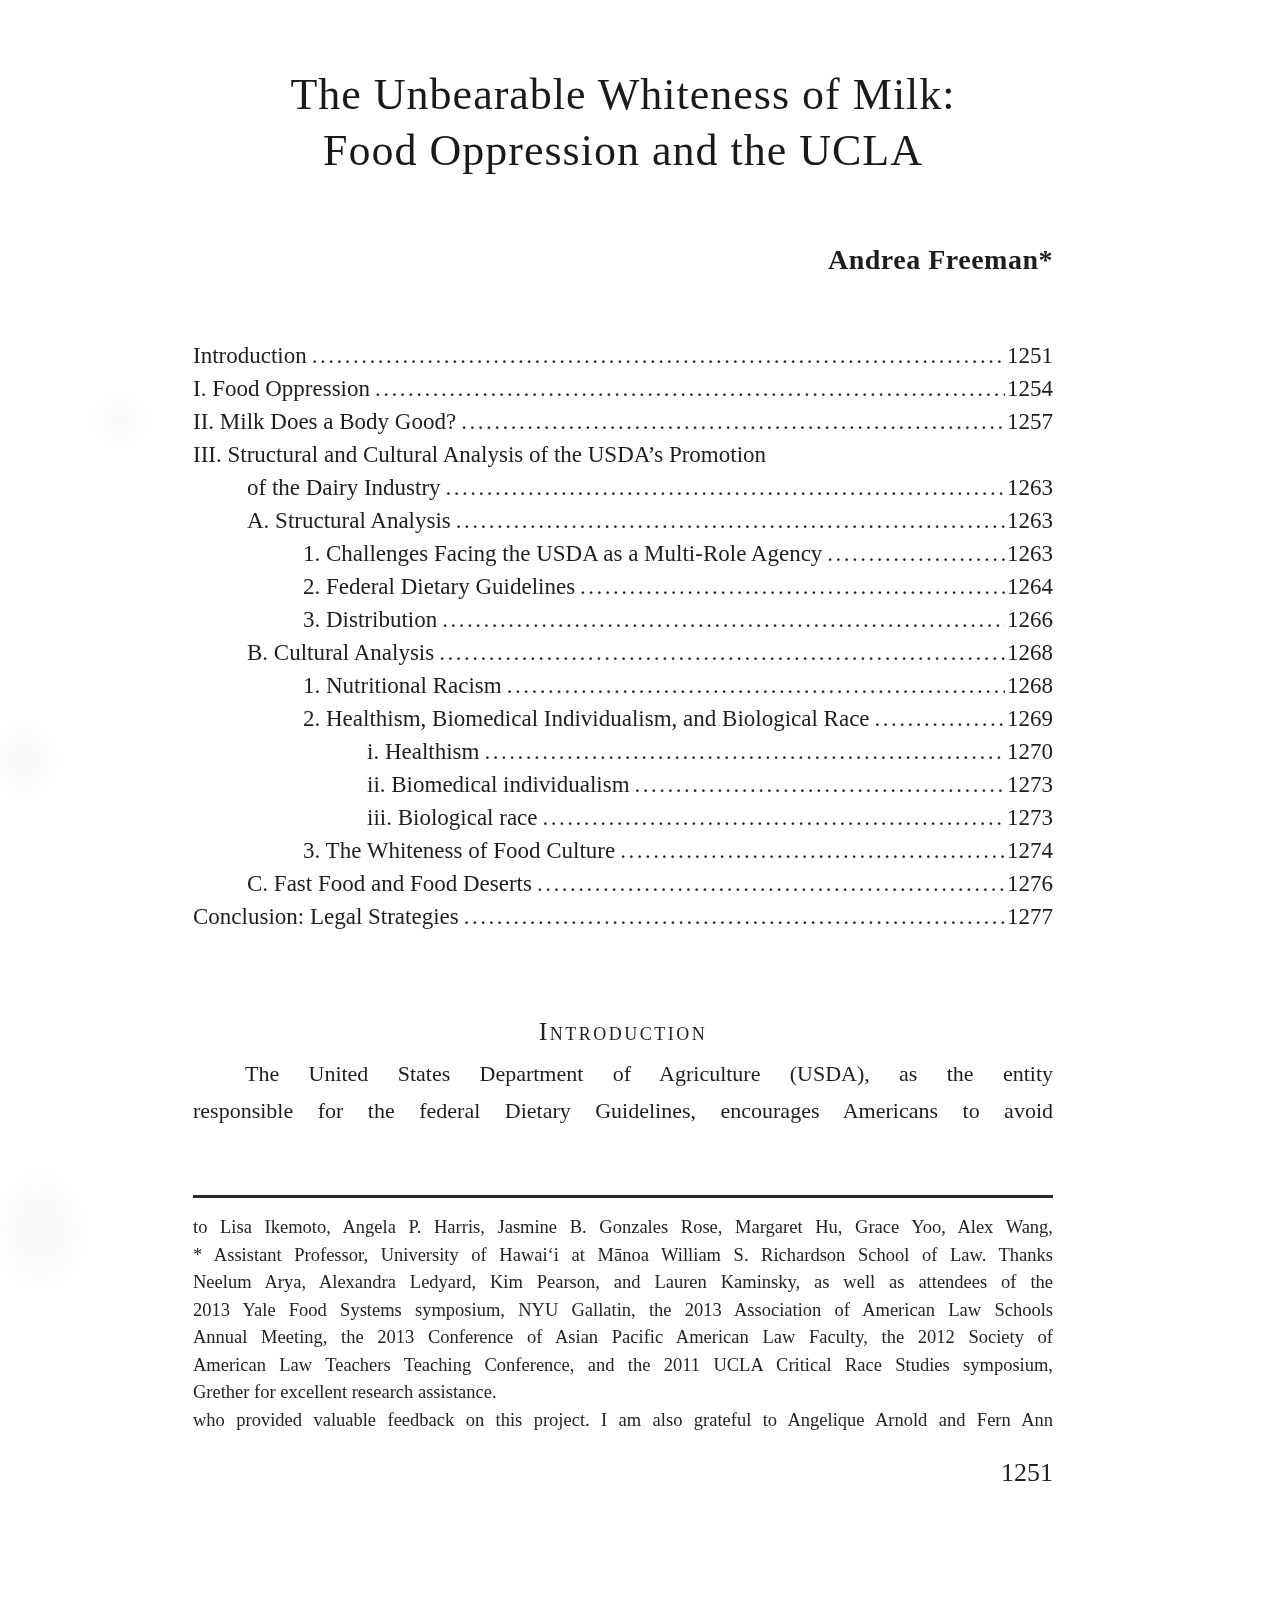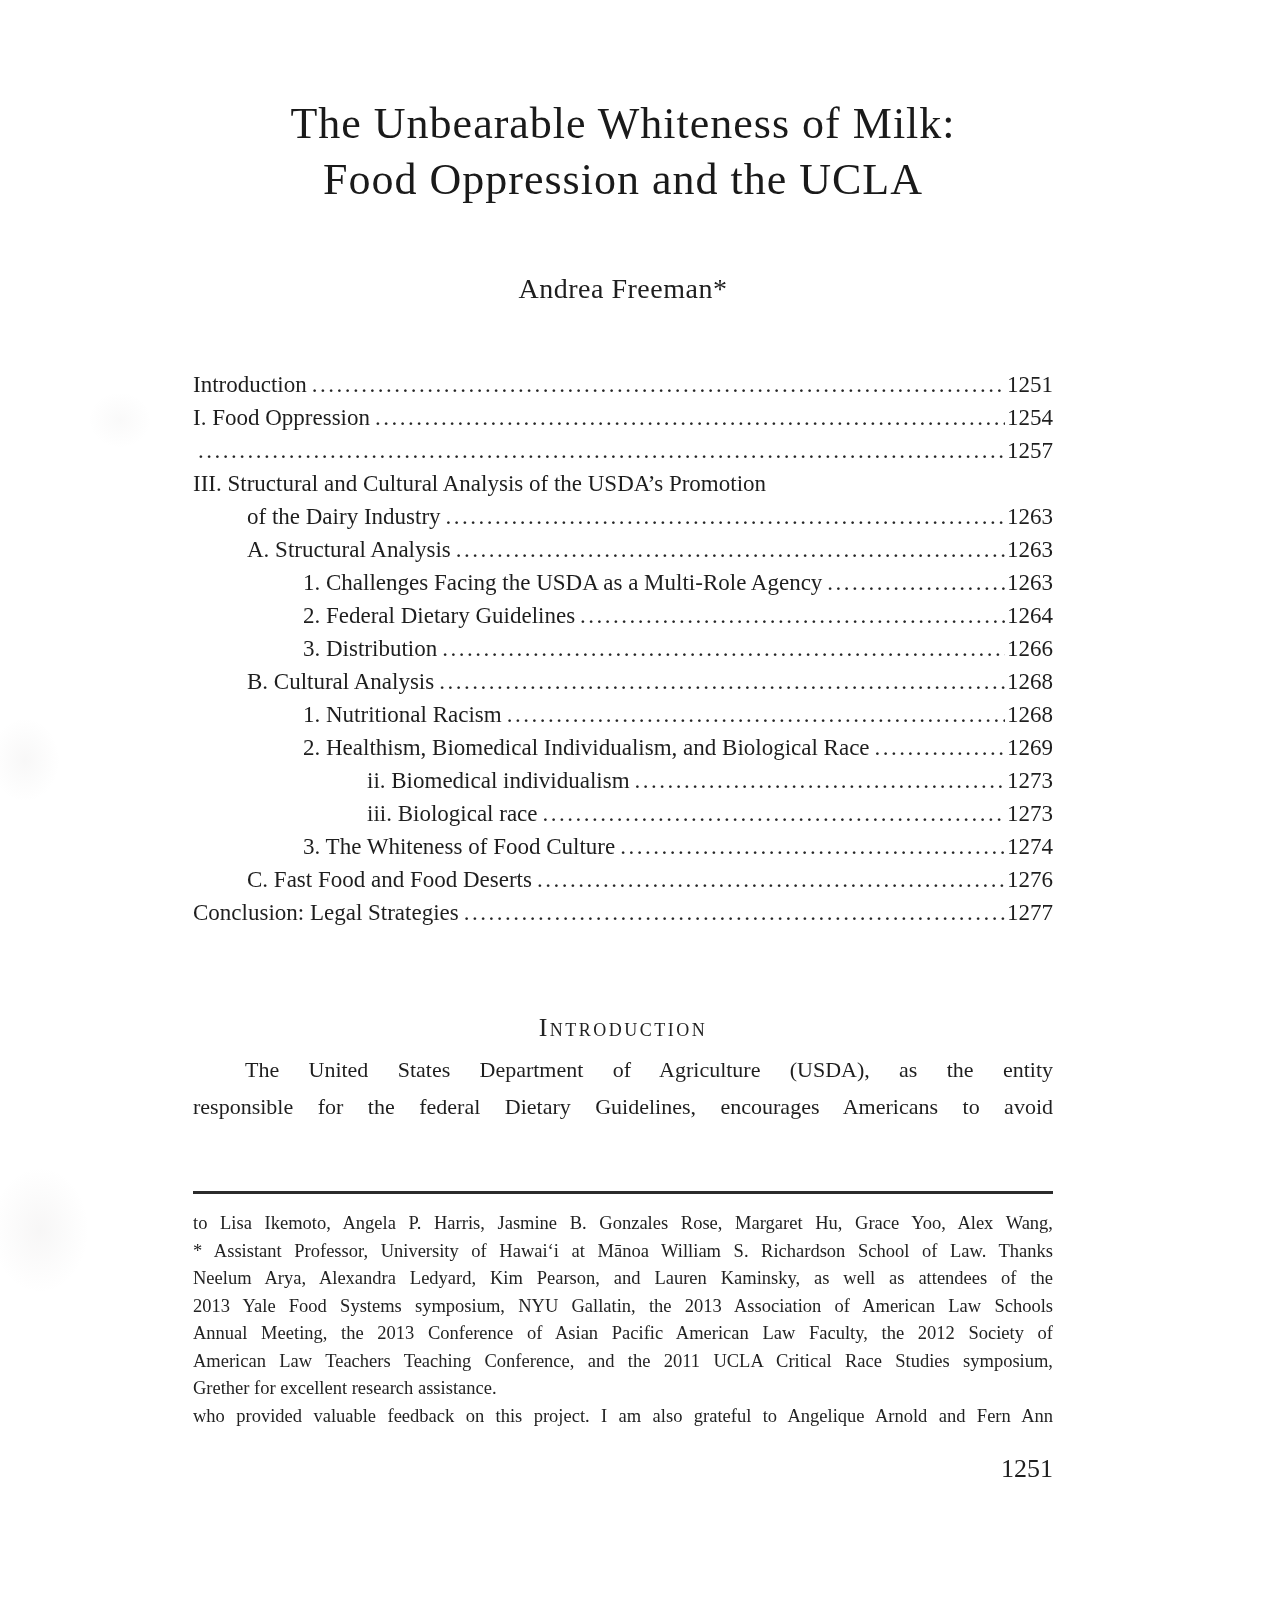--- a/index.html
+++ b/index.html
@@ -16,35 +16,36 @@
     
     background-image:
       radial-gradient(ellipse 70px 90px at 40px 1230px, rgba(120,110,110,0.06), rgba(0,0,0,0) 70%),
       radial-gradient(ellipse 50px 60px at 25px 760px, rgba(120,110,110,0.05), rgba(0,0,0,0) 70%),
       radial-gradient(ellipse 45px 40px at 120px 420px, rgba(120,110,110,0.04), rgba(0,0,0,0) 70%);
   }
   .page {
     box-sizing: border-box;
     width: 1267px;
     height: 1600px;
-    padding: 96px 214px 0 193px;
+    padding: 67px 214px 0 193px;
   }
   .title {
     text-align: center;
     font-size: 44px;
     line-height: 56px;
     letter-spacing: 1px;
     color: #1a1a1a;
   }
   .author {
-    text-align: center;
+    text-align: right;
     font-size: 28px;
     line-height: 33px;
     letter-spacing: 0.5px;
     margin-top: 64px;
+    font-weight: bold;
   }
   .toc {
     margin-top: 63px;
     font-size: 23px;
   }
   .toc-row {
     display: flex;
     align-items: baseline;
     line-height: 33px;
   }
@@ -128,20 +129,21 @@
       <span class="pagenum">1251</span>
     </div>
 
     <div class="toc-row">
       <span class="label">I. Food Oppression</span>
       <span class="leader"></span>
       <span class="pagenum">1254</span>
     </div>
 
     <div class="toc-row">
+      <span class="label">II. Milk Does a Body Good?</span>
       <span class="leader"></span>
       <span class="pagenum">1257</span>
     </div>
 
     <div class="toc-row">
       <span class="label">III. Structural and Cultural Analysis of the USDA’s Promotion</span>
     </div>
 
     <div class="toc-row">
       <span class="label ind-1">of the Dairy Industry</span>
@@ -184,20 +186,25 @@
       <span class="leader"></span>
       <span class="pagenum">1268</span>
     </div>
 
     <div class="toc-row">
       <span class="label ind-2">2. Healthism, Biomedical Individualism, and Biological Race</span>
       <span class="leader"></span>
       <span class="pagenum">1269</span>
     </div>
 
+    <div class="toc-row">
+      <span class="label ind-3">i. Healthism</span>
+      <span class="leader"></span>
+      <span class="pagenum">1270</span>
+    </div>
 
     <div class="toc-row">
       <span class="label ind-3">ii. Biomedical individualism</span>
       <span class="leader"></span>
       <span class="pagenum">1273</span>
     </div>
 
     <div class="toc-row">
       <span class="label ind-3">iii. Biological race</span>
       <span class="leader"></span>

